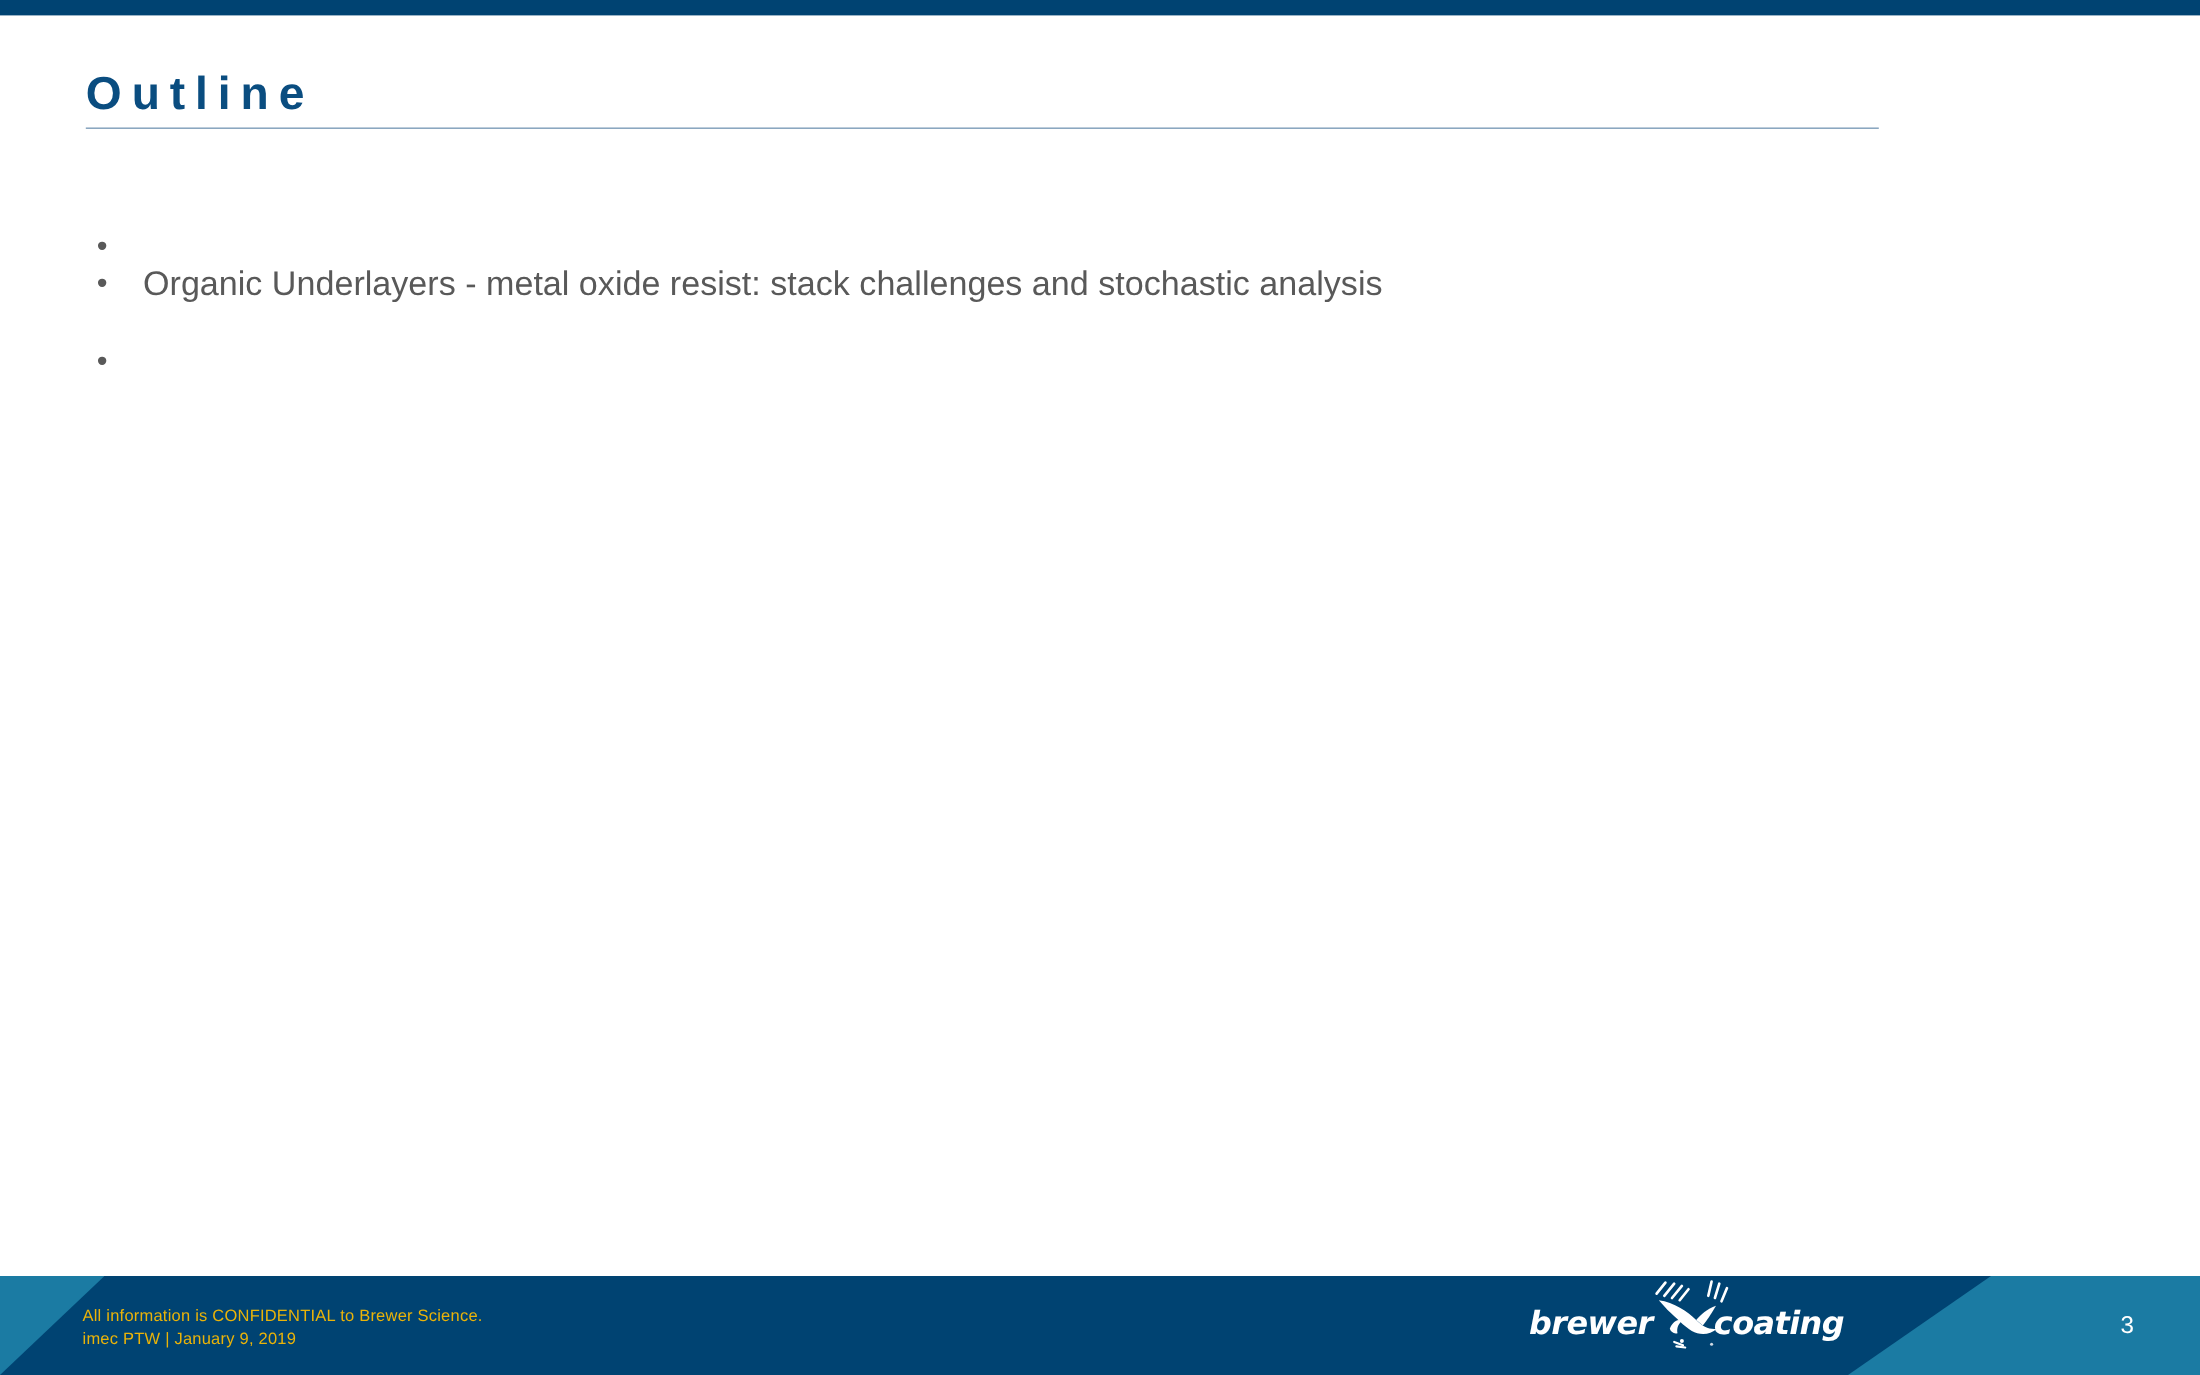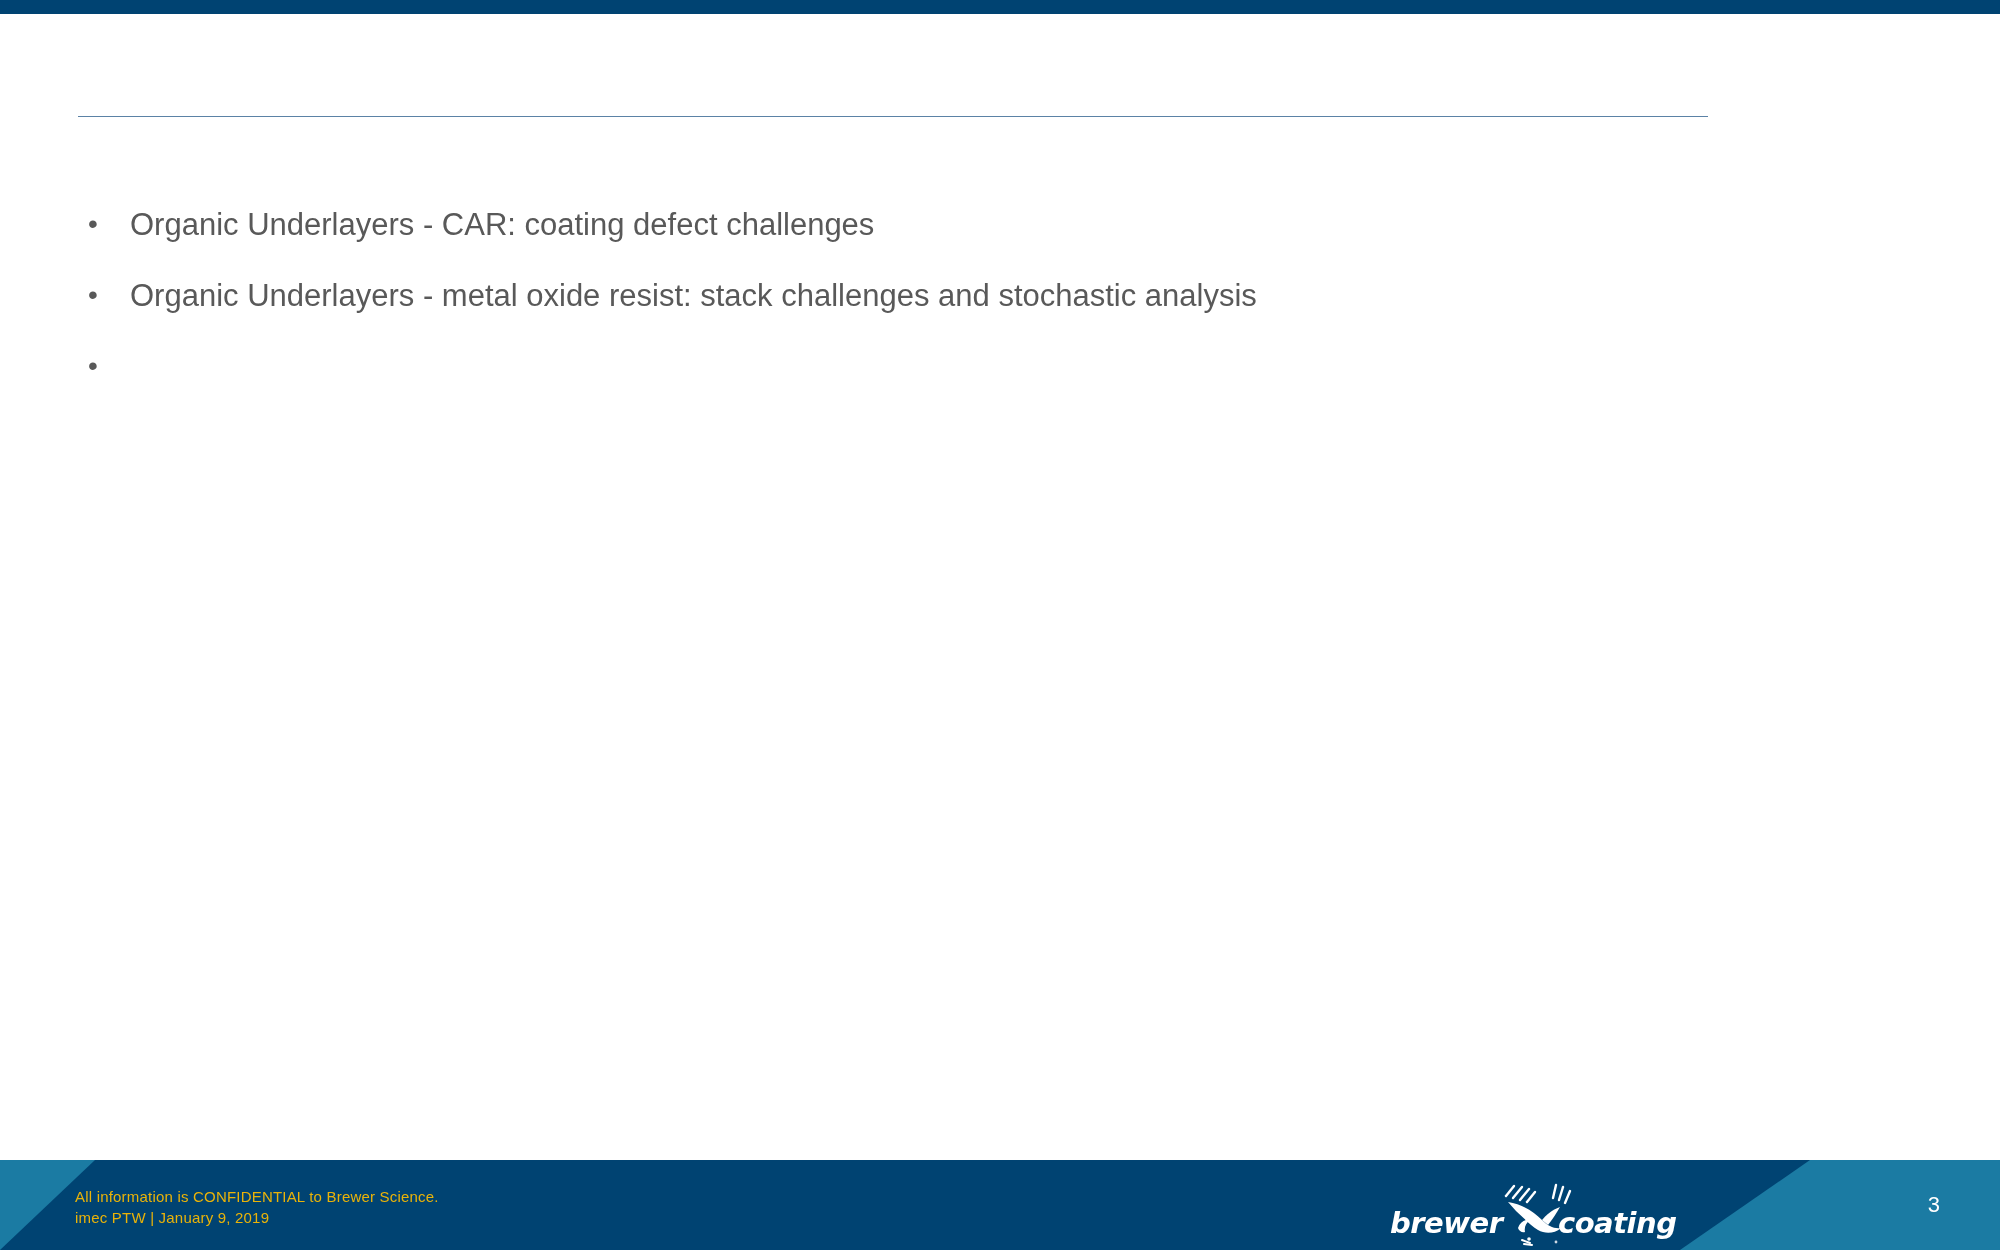--- a/index.html
+++ b/index.html
@@ -128,21 +128,21 @@
   }
   .footer-line {
     display: block;
     white-space: nowrap;
   }
 
   
   .logo {
     position: absolute;
     right: 310px;
-    top: 26px;
+    top: 6px;
     height: 62px;
     width: 300px;
   }
   .logo-word {
     position: absolute;
     top: 20px;
     font-family: "DejaVu Sans", sans-serif;
     font-style: italic;
     font-weight: bold;
     font-size: 29px;
@@ -171,26 +171,28 @@
     width: 40px;
   }
 </style>
 </head>
 <body>
 
 <div class="slide">
 
   <div class="top-bar"></div>
 
+  <div class="title-block">
+    <h1 class="slide-title">Outline</h1>
+  </div>
   <div class="title-rule"></div>
 
   <ul class="body-list">
     <li class="bullet-item">
       <span class="bullet-marker">•</span>
-      <span class="bullet-text">Organic Underlayers - CAR: coating defect challenges</span>
     </li>
     <li class="bullet-item">
       <span class="bullet-marker">•</span>
       <span class="bullet-text">Organic Underlayers - metal oxide resist: stack challenges and stochastic analysis</span>
     </li>
     <li class="bullet-item">
       <span class="bullet-marker">•</span>
     </li>
   </ul>
 

